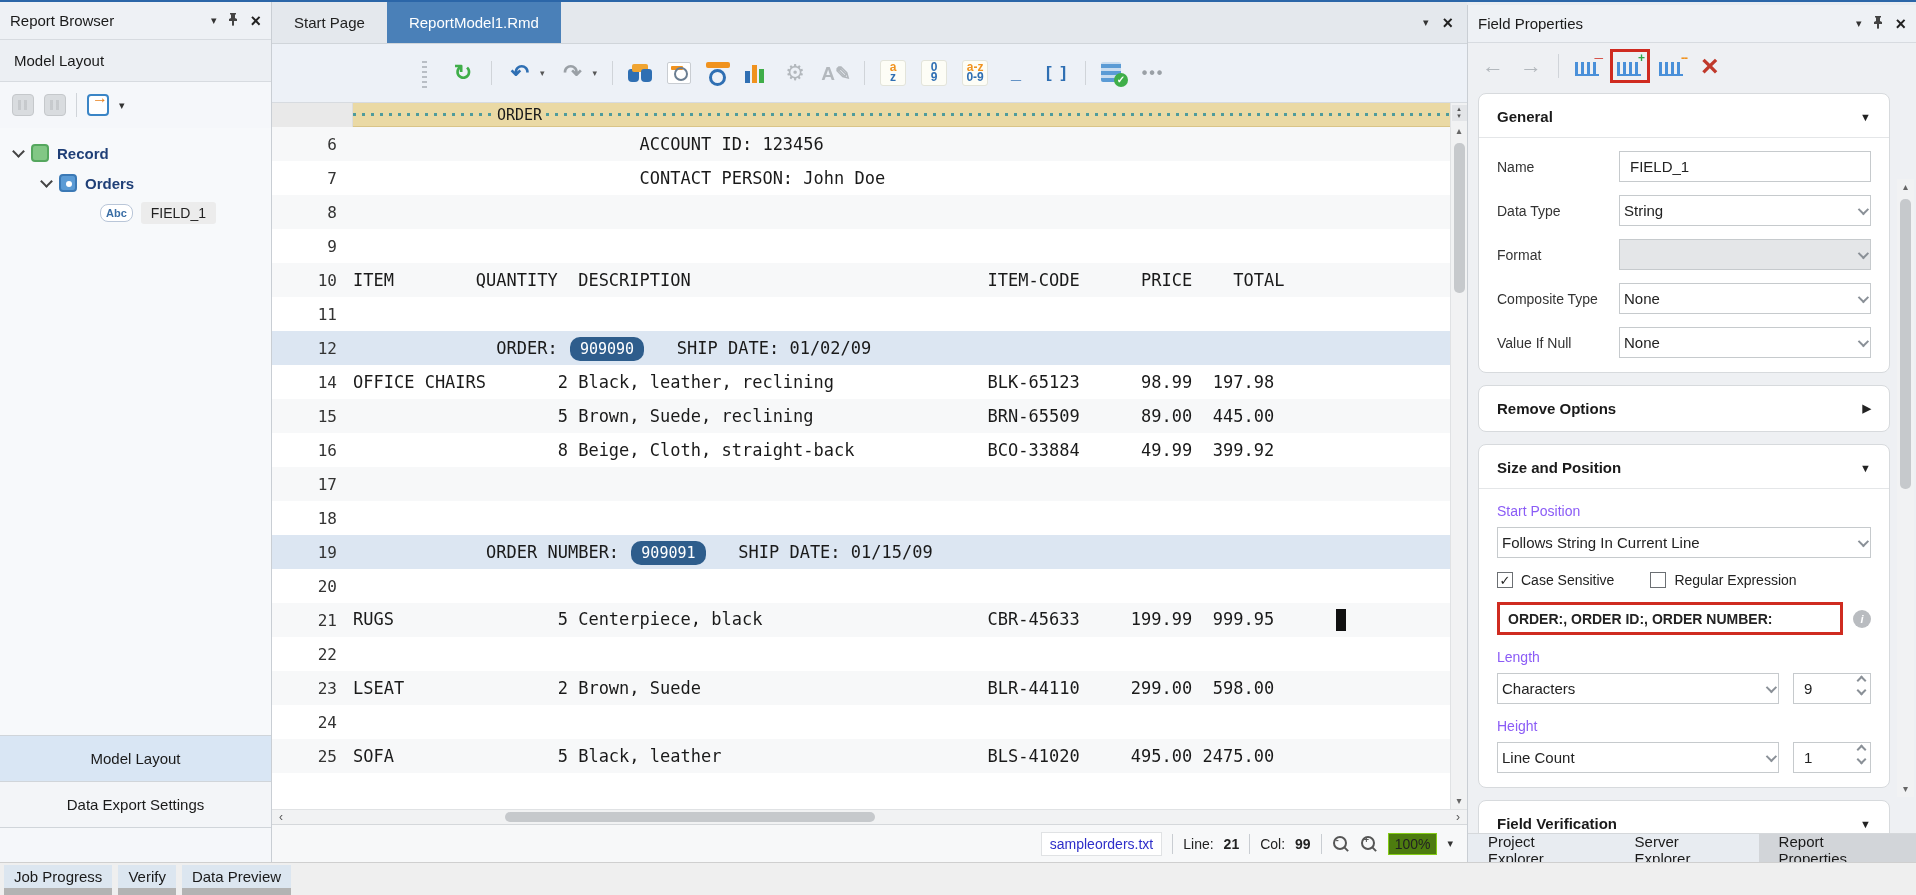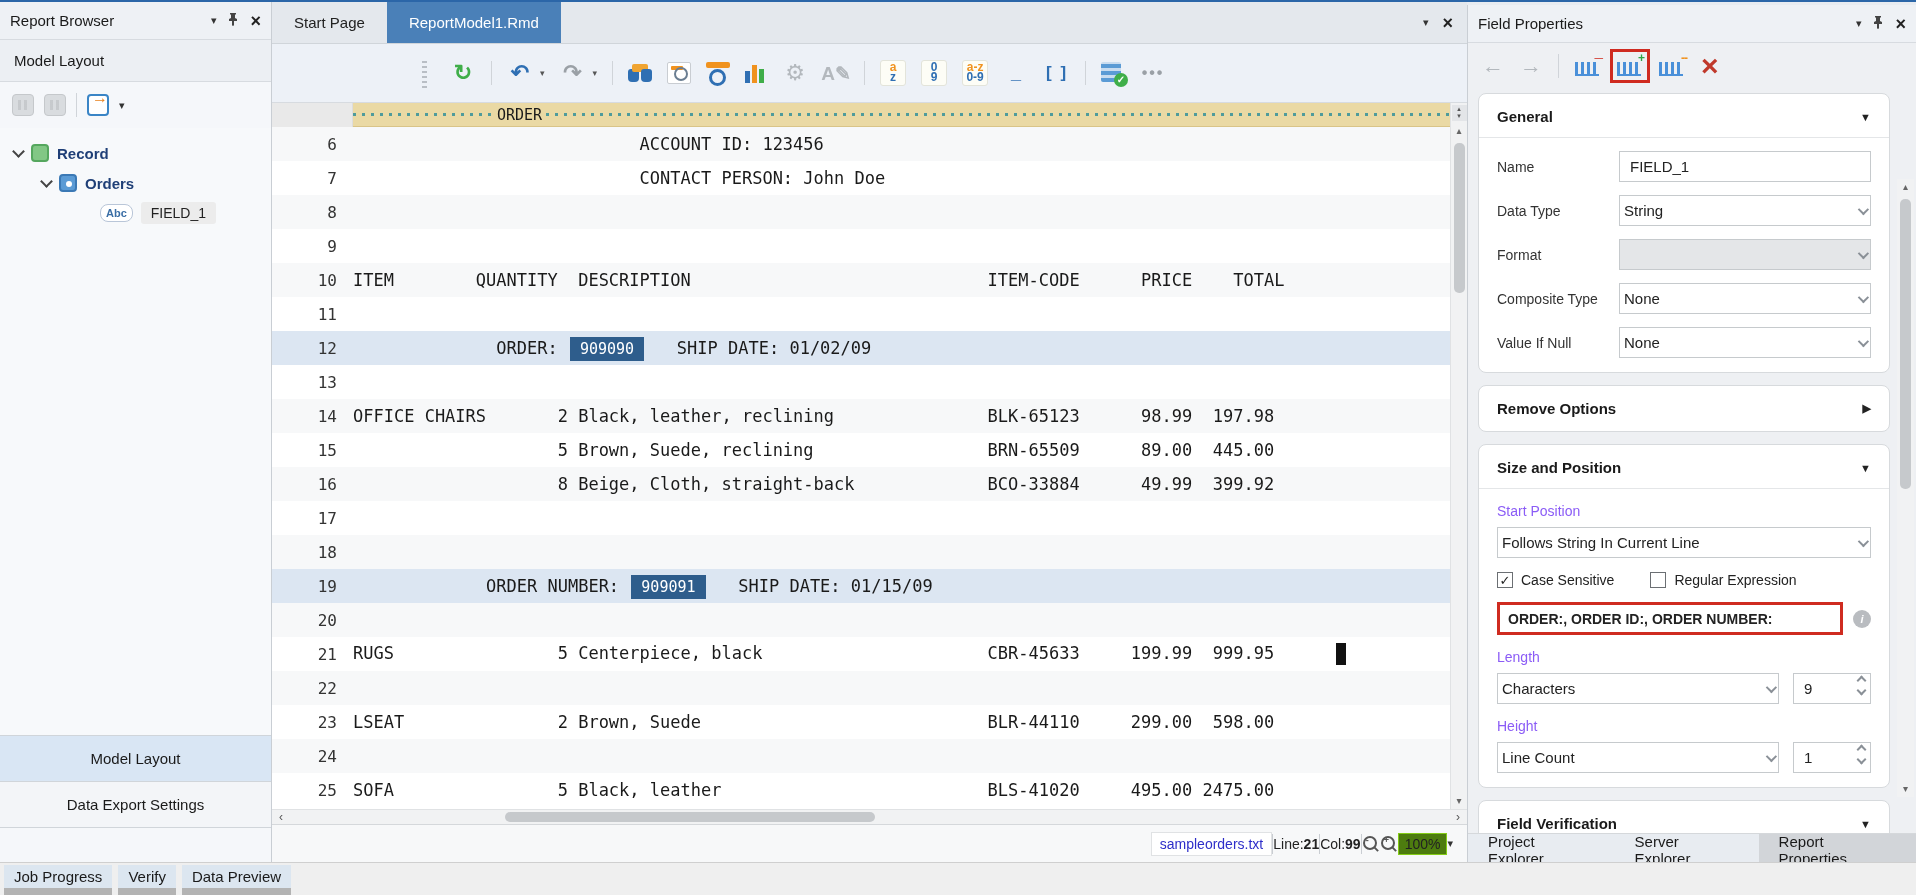--- a/index.html
+++ b/index.html
@@ -79,34 +79,34 @@
   .band { flex:1; background:#ead9a4; display:flex; align-items:center; border-bottom:1px solid #d9c488; }
   .dots { height:3px; background:repeating-linear-gradient(90deg,#4f9b9b 0 3px,transparent 3px 9px); }
   .dots.lead { width:140px; } .dots.tail { flex:1; }
   .band-label { font-family:"DejaVu Sans Mono", monospace; font-size:15px; color:#1a1a1a; padding:0 4px; }
   .code-lines { position:absolute; top:24px; left:0; right:17px; bottom:0; overflow:hidden; }
   .crow { display:flex; height:34px; align-items:center; background:#fff; }
   .crow:nth-child(odd) { background:#f7f8f9; }
   .crow.hl { background:#dce6f2 !important; }
   .ln { width:81px; text-align:right; padding-right:16px; font-family:"DejaVu Sans Mono", monospace; font-size:16px; color:#333; flex-shrink:0; }
   .ltext { font-family:"DejaVu Sans Mono", monospace; font-size:17px; color:#1a1a1a; white-space:pre; }
-  .field-badge { background:#2e5d8c; color:#fff; border-radius:0; padding:3px 10px; margin:0 2px; font-size:15px; }
+  .field-badge { background:#2e5d8c; color:#fff; border-radius:10px; padding:3px 10px; margin:0 2px; font-size:15px; }
   .cursor { display:inline-block; width:10px; height:22px; background:#111; vertical-align:middle; }
   .v-scroll { position:absolute; top:0; right:0; width:17px; bottom:0; background:#f1f2f3; border-left:1px solid #e0e2e4; display:flex; flex-direction:column; align-items:center; }
   .split-handle { width:15px; height:16px; margin:2px 0; position:relative; background:#e3e5e8; }
   .split-handle::before { content:"\25B4\A\25BE"; white-space:pre; font-size:7px; line-height:7px; color:#555; display:block; text-align:center; }
   .sc-arrow { font-size:10px; color:#666; height:16px; line-height:16px; }
   .v-thumb { width:11px; height:150px; background:#c6c9cc; border-radius:5px; margin-top:4px; }
   .v-fill { flex:1; }
   .h-scroll { height:15px; background:#f1f2f3; border-top:1px solid #e0e2e4; display:flex; align-items:center; }
   .h-arrow { width:18px; text-align:center; font-size:12px; color:#555; }
   .h-track { flex:1; position:relative; height:100%; }
   .h-thumb { position:absolute; left:215px; width:370px; top:2px; bottom:2px; background:#c6c9cc; border-radius:5px; }
 
-  .status-bar { height:38px; background:#f7f8f9; border-top:1px solid #d5d8db; display:flex; align-items:center; justify-content:flex-end; padding-right:14px; font-size:14px; color:#222; }
+  .status-bar { height:38px; background:#f7f8f9; border-top:1px solid #d5d8db; display:flex; align-items:center; justify-content:flex-end; gap:10px; padding-right:14px; font-size:14px; color:#222; }
   .file-chip { background:#fff; border:1px solid #e0e2e4; padding:3px 8px; color:#2e2ec9; }
   .sb-sep { width:1px; height:20px; background:#c9cdd2; }
   .sb-val { font-weight:bold; }
   .mag { position:relative; width:18px; height:18px; }
   .mag::before { content:""; position:absolute; top:1px; left:1px; width:10px; height:10px; border:2px solid #555; border-radius:50%; }
   .mag::after { content:""; position:absolute; width:6px; height:2px; background:#555; transform:rotate(45deg); right:1px; bottom:3px; }
   .mag .sign { position:absolute; top:0px; left:4px; font-size:9px; font-weight:bold; color:#555; }
   .zoom-chip { background:#4d7c0f; border:1px solid #84cc16; padding:2px 6px; }
 
   
@@ -283,24 +283,20 @@
           </div>
           <div class="crow">
             <div class="ln">11</div>
             <div class="ltext"></div>
           </div>
           <div class="crow hl">
             <div class="ln">12</div>
             <div class="ltext">              ORDER: <span class="field-badge">909090</span>   SHIP DATE: 01/02/09</div>
           </div>
           <div class="crow">
-            <div class="ln">13</div>
-            <div class="ltext"></div>
-          </div>
-          <div class="crow">
             <div class="ln">14</div>
             <div class="ltext">OFFICE CHAIRS       2 Black, leather, reclining               BLK-65123      98.99  197.98</div>
           </div>
           <div class="crow">
             <div class="ln">15</div>
             <div class="ltext">                    5 Brown, Suede, reclining                 BRN-65509      89.00  445.00</div>
           </div>
           <div class="crow">
             <div class="ln">16</div>
             <div class="ltext">                    8 Beige, Cloth, straight-back             BCO-33884      49.99  399.92</div>

